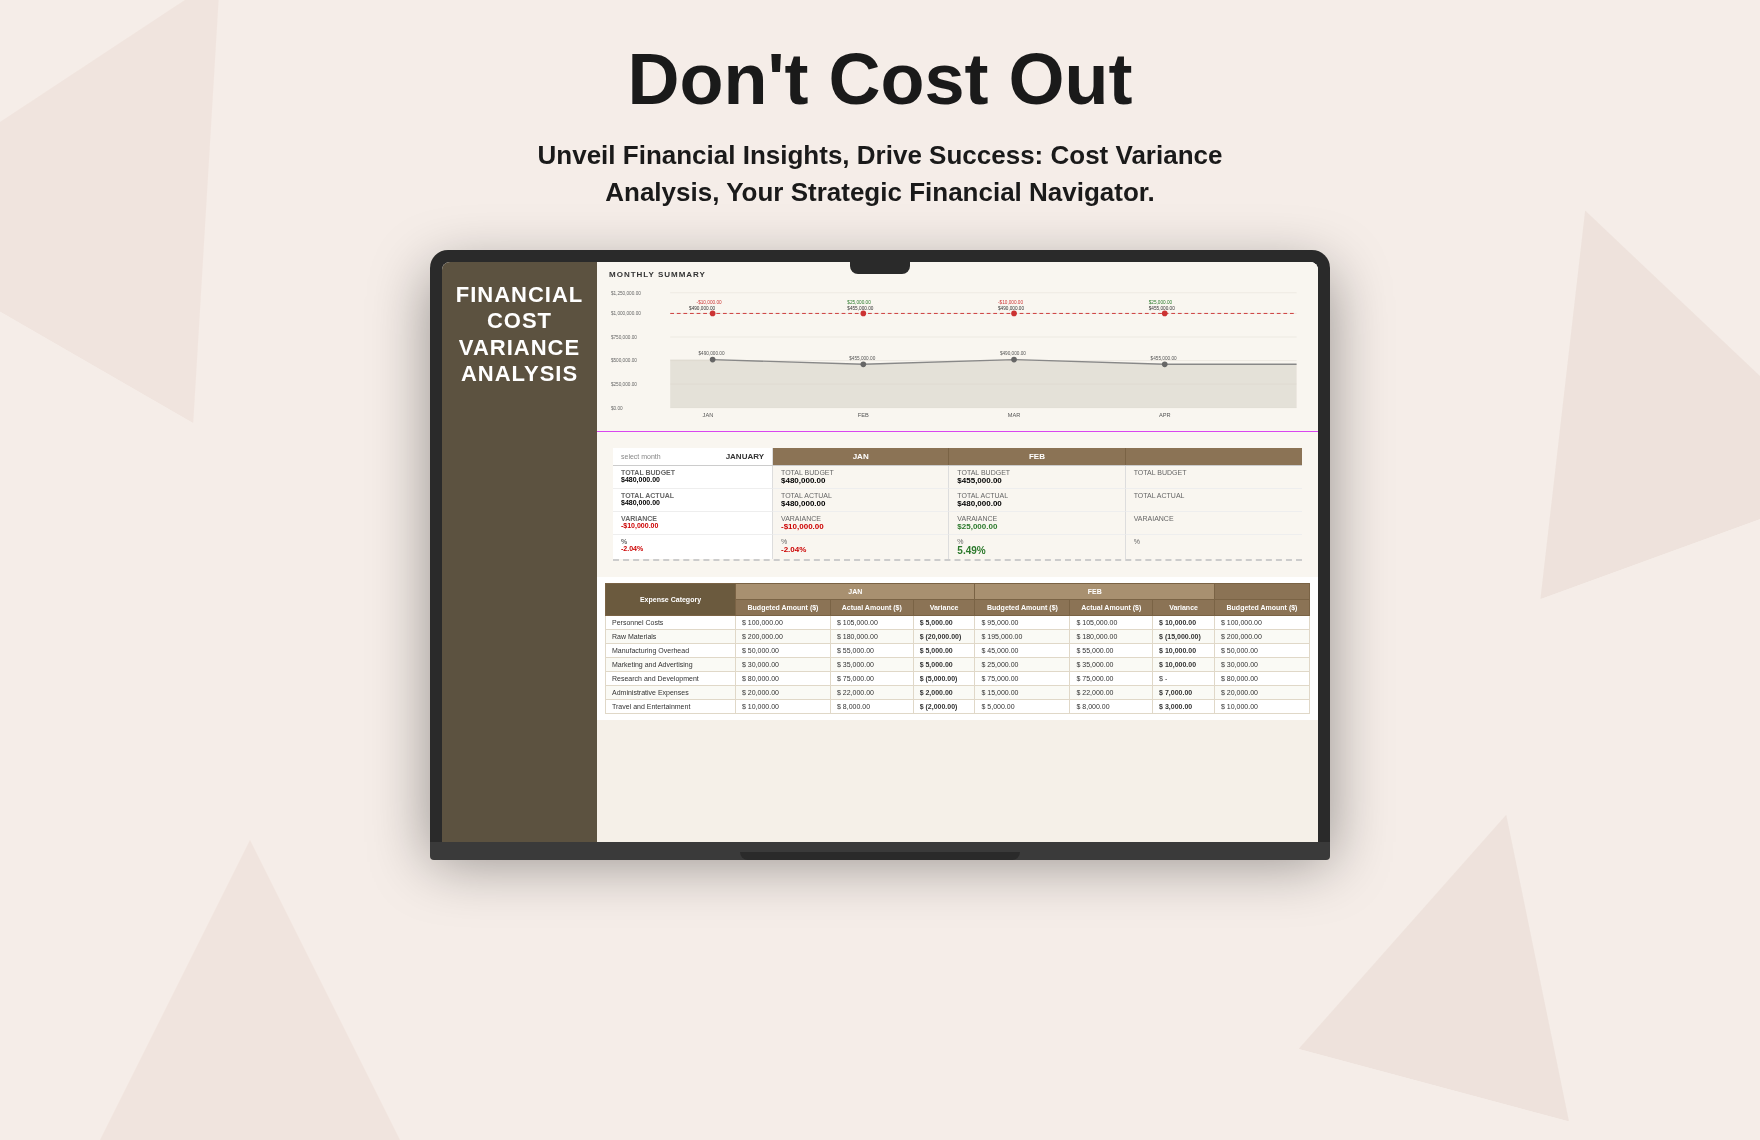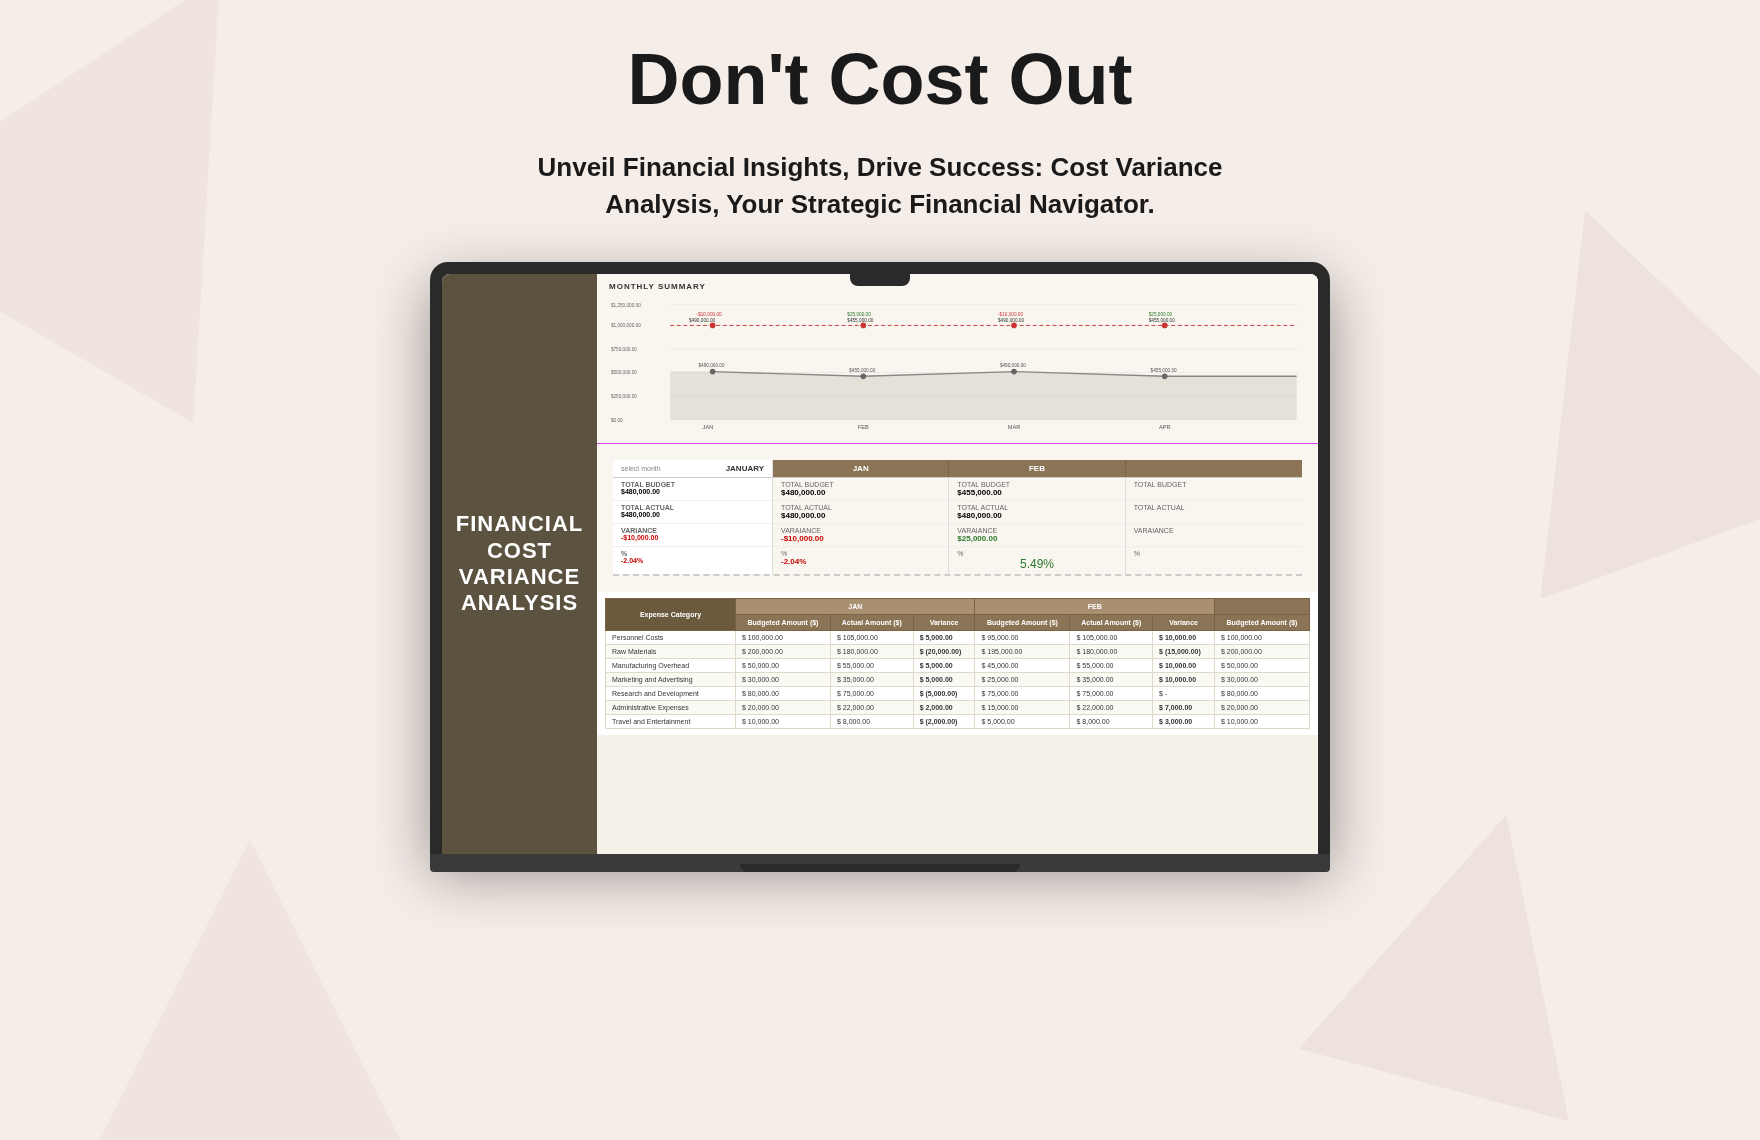--- a/index.html
+++ b/index.html
@@ -65,21 +65,20 @@
     }
 
     .subtitle {
       font-size: 26px;
       font-weight: 700;
       color: #1a1a1a;
       text-align: center;
       max-width: 780px;
       line-height: 1.4;
       margin-bottom: 40px;
-      margin-top: 12px;
     }
 
     
     .laptop-wrapper {
       position: relative;
       width: 900px;
     }
 
     .laptop-frame {
       background: #2a2a2a;
@@ -132,21 +131,21 @@
       height: 100%;
       font-size: 9px;
     }
 
     
     .left-panel {
       background: #5c5240;
       width: 155px;
       min-width: 155px;
       display: flex;
-      align-items: center;
+      align-items: flex-start;
       justify-content: center;
       padding: 20px 1px;
     }
 
     .left-panel-title {
       color: #fff;
       font-weight: 900;
       font-size: 22px;
       text-align: center;
       line-height: 1.2;
@@ -396,21 +395,21 @@
                 <div style="padding:3px 8px; border-right:1px solid #ddd; background:#fff;">
                   <div style="font-size:7px; color:#666; font-weight:600; text-transform:uppercase;">%</div>
                   <div style="font-size:7px; font-weight:700; color:#cc0000;">-2.04%</div>
                 </div>
                 <div style="padding:3px 8px; border-right:1px solid #ddd;">
                   <div style="font-size:7px; color:#666; text-transform:uppercase;">%</div>
                   <div style="font-size:8px; font-weight:900; color:#cc0000;">-2.04%</div>
                 </div>
                 <div style="padding:3px 8px; border-right:1px solid #ddd;">
                   <div style="font-size:7px; color:#666; text-transform:uppercase;">%</div>
-                  <div style="font-size:12px; font-weight:400; color:#2d7a2d;text-align:center;">5.49%</div>
+                  <div style="font-size:10px; font-weight:700; color:#2d7a2d;">5.49%</div>
                 </div>
                 <div style="padding:3px 8px;">
                   <div style="font-size:7px; color:#666; text-transform:uppercase;">%</div>
                 </div>
               </div>
             </div>
 
             <div class="table-section">
               <table class="expense-table">
                 <thead>

